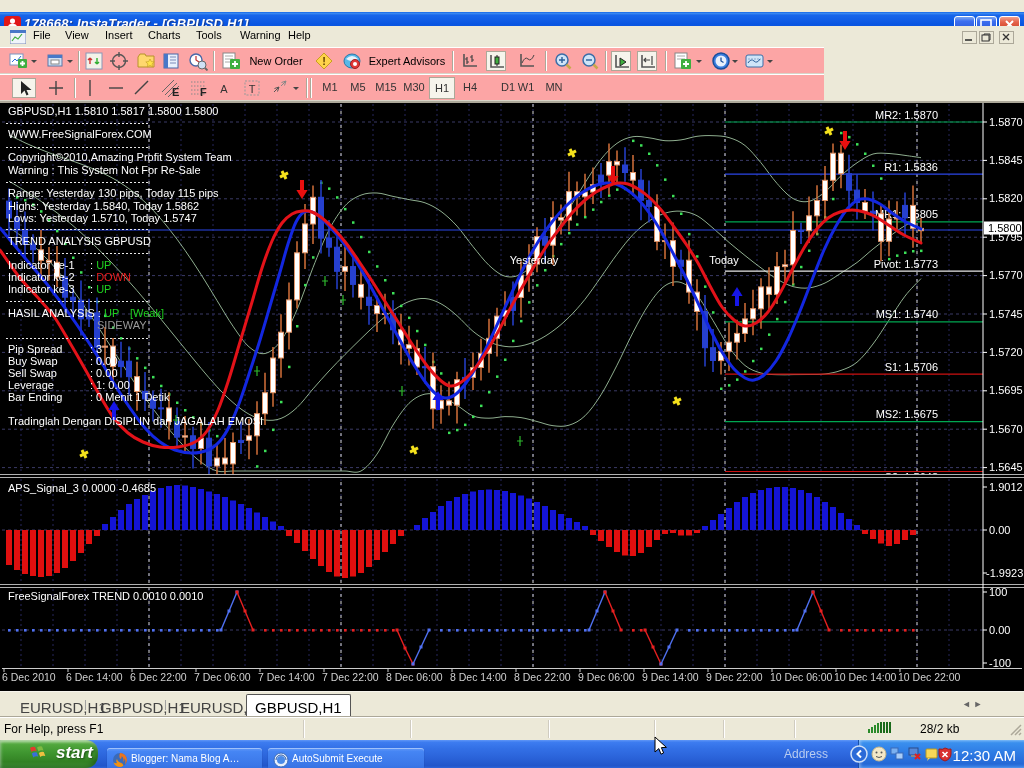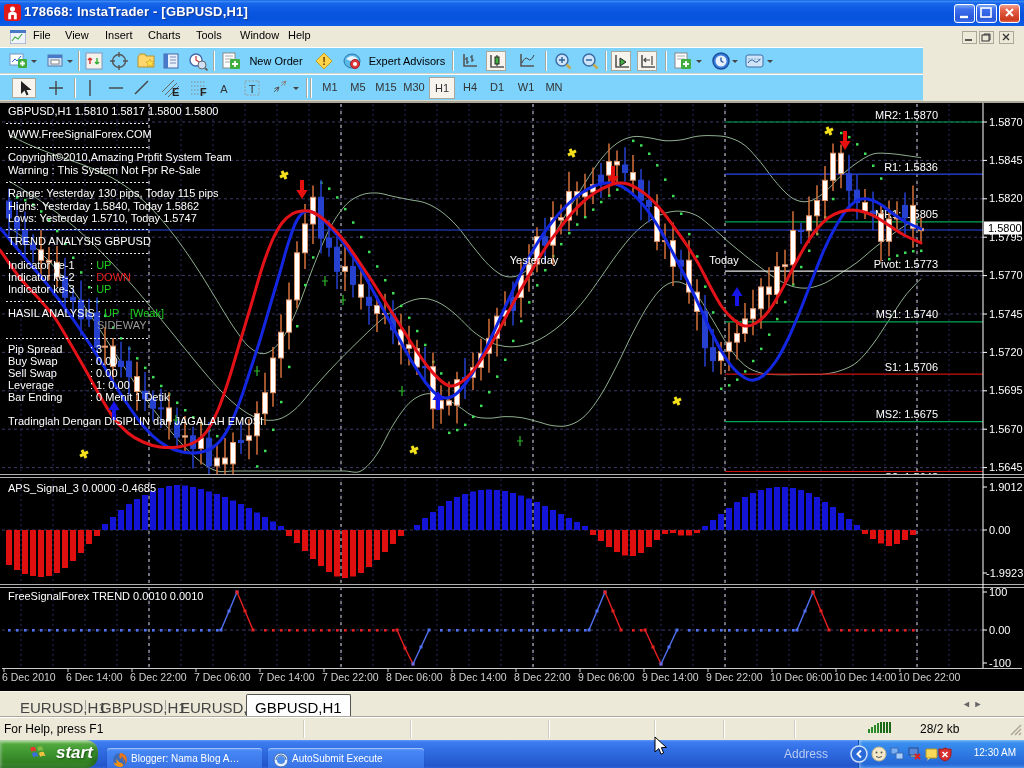--- a/index.html
+++ b/index.html
@@ -1,33 +1,33 @@
 <!DOCTYPE html>
 <html><head><meta charset="utf-8"><title>178668: InstaTrader - [GBPUSD,H1]</title>
 <style>
 *{margin:0;padding:0;box-sizing:border-box}
 html,body{width:1024px;height:768px;overflow:hidden;font-family:"Liberation Sans",sans-serif}
 #page{position:relative;width:1024px;height:768px;background:#ece9d8}
 .abs{position:absolute}
 
-#title{left:0;top:0;width:1024px;height:26px;
- background:linear-gradient(180deg,#0f63e8 0%,#3b8af2 5%,#1866ea 12%,#0a56e2 45%,#0653dd 70%,#0a58e4 88%,#0f5fe8 100%);}
+#title{left:0;top:12px;width:1024px;height:26px;
+ background:linear-gradient(180deg,#0f63e8 0%,#3b8af2 5%,#1866ea 12%,#0a56e2 45%,#0653dd 70%,#0a58e4 88%,#0f5fe8 100%);font-style:italic;}
 #title .txt{position:absolute;left:24px;top:4px;color:#fff;font-size:13px;font-weight:bold;
  text-shadow:1px 1px 1px #1a3a8a;letter-spacing:0.2px}
 .winbtn{position:absolute;top:4px;width:21px;height:19px;border-radius:3px;border:1px solid #fff;
  font-size:11px;color:#fff;text-align:center;line-height:17px;font-weight:bold}
 .wb-blue{background:linear-gradient(180deg,#7ba7f0 0%,#3d6ff0 25%,#2958d8 80%,#3d6ff0 100%)}
 .wb-red{background:linear-gradient(180deg,#f2a08c 0%,#e4634a 30%,#cc3a1e 85%,#e4634a 100%)}
 
 #menubar{left:0;top:26px;width:1024px;height:21px;background:#ece9d8;border-bottom:1px solid #ece9d8}
 #menubar span.m{position:absolute;top:3px;font-size:11px;color:#000}
 .mdibtn{position:absolute;top:5px;width:15px;height:13px;background:#ece9d8;border:1px solid #aca899;
  font-size:9px;line-height:11px;text-align:center;color:#333}
 
-.tbrow{left:0;width:923px;height:27px;background:#7dd3fc;border-top:1px solid #fff;border-bottom:1px solid #d8d4c8}
+.tbrow{left:0;width:824px;height:27px;background:#fca5a5;border-top:1px solid #fff;border-bottom:1px solid #d8d4c8}
 .tsep{position:absolute;top:3px;width:2px;height:20px;border-left:1px solid #aca899;border-right:1px solid #fff}
 .tbtn{position:absolute;top:2px;height:22px;font-size:11px;color:#000;text-align:center}
 .pressed{background:#f6f4ec;border:1px solid #aca899;border-radius:0}
 .tftxt{font-size:11px;color:#333;padding-top:4px}
 
 .ic{position:absolute;top:3px;width:20px;height:20px}
 
 #chartframe{left:0;top:101px;width:1024px;height:2px;background:#aca899}
 
 #tabbar{left:0;top:691px;width:1024px;height:25px;background:#ece9d8;border-top:1px solid #f6f4ec}
@@ -48,21 +48,21 @@
  text-shadow:1px 1px 2px #1d4d15}
 .taskbtn{position:absolute;top:8px;height:24px;border-radius:3px;color:#fff;font-size:10px;
  background:linear-gradient(180deg,#639af8 0%,#4585f4 15%,#3b77e8 70%,#346ddd 100%);
  box-shadow:inset 0 1px 0 rgba(255,255,255,.4), 0 1px 1px rgba(0,0,30,.4)}
 .taskbtn.active{background:linear-gradient(180deg,#2451b5 0%,#2c5cc4 50%,#2e60cc 100%);
  box-shadow:inset 1px 1px 3px rgba(0,0,60,.6)}
 .taskbtn .t{position:absolute;left:24px;top:5px;white-space:nowrap}
 #tray{position:absolute;left:858px;top:0;width:166px;height:28px;
  background:linear-gradient(180deg,#67aef6 0%,#3a8fee 10%,#2e7ce4 45%,#2568d6 85%,#3a85ea 100%);
  border-left:1px solid #1a4fa8;box-shadow:inset 2px 0 3px rgba(255,255,255,.3)}
-#clock{position:absolute;right:8px;top:7px;color:#fff;font-size:10px}
+#clock{position:absolute;right:8px;top:7px;color:#fff;font-size:15px}
 </style></head>
 <body>
 <div id="page">
 <div id="title" class="abs">
       <span class="abs" style="left:4px;top:4px"><svg width="17" height="17" viewBox="0 0 20 20">
           <rect x="0" y="0" width="20" height="20" rx="4" fill="#e01818"></rect>
           <circle cx="10" cy="6" r="3" fill="#fff"></circle>
           <path d="M5 18 v-6 q0-3 5-3 t5 3 v6 h-3.4 v-5 h-3.2 v5z" fill="#fff"></path>
         </svg></span>
       <span class="txt">178668: InstaTrader - [GBPUSD,H1]</span>
@@ -80,21 +80,21 @@
       <span class="abs" style="left:10px;top:4px"><svg width="16" height="14" viewBox="0 0 16 14">
           <rect x="0" y="0" width="16" height="14" fill="#f0f4fa" stroke="#7a8ab8"></rect>
           <rect x="0" y="0" width="16" height="3" fill="#4878c8"></rect>
           <path d="M2 11 l3-4 3 2 4-5" stroke="#3fae3f" fill="none" stroke-width="1.2"></path>
         </svg></span>
       <span class="m" style="left:33px">File</span>
       <span class="m" style="left:65px">View</span>
       <span class="m" style="left:105px">Insert</span>
       <span class="m" style="left:148px">Charts</span>
       <span class="m" style="left:196px">Tools</span>
-      <span class="m" style="left:240px">Window</span>
+      <span class="m" style="left:240px">Warning</span>
       <span class="m" style="left:288px">Help</span>
       <div class="mdibtn" style="right:47px"><svg width="13" height="11">
           <path d="M2 8 h7" stroke="#333" stroke-width="1.6"></path>
         </svg></div>
       <div class="mdibtn" style="right:30px"><svg width="13" height="11">
           <rect x="2" y="3" width="7" height="6" fill="none" stroke="#333"></rect>
           <path d="M4 3 v-1 h6 v6 h-1" stroke="#333" fill="none"></path>
         </svg></div>
       <div class="mdibtn" style="right:10px"><svg width="13" height="11">
           <path d="M3 2 l6 6 M9 2 l-6 6" stroke="#333" stroke-width="1.4"></path>
@@ -263,21 +263,21 @@
           <path d="M1 9 l3 3 3-3z" fill="#444"></path>
         </svg></div>
       <div class="tsep" style="left:306px"></div>
       <div class="tsep" style="left:310px"></div>
       <div class="tbtn tftxt" style="left:317px;width:26px">M1</div>
       <div class="tbtn tftxt" style="left:345px;width:26px">M5</div>
       <div class="tbtn tftxt" style="left:373px;width:26px">M15</div>
       <div class="tbtn tftxt" style="left:401px;width:26px">M30</div>
       <div class="tbtn pressed tftxt" style="left:429px;width:26px">H1</div>
       <div class="tbtn tftxt" style="left:457px;width:26px">H4</div>
-      <div class="tbtn tftxt" style="left:484px;width:26px">D1</div>
+      <div class="tbtn tftxt" style="left:495px;width:26px">D1</div>
       <div class="tbtn tftxt" style="left:513px;width:26px">W1</div>
       <div class="tbtn tftxt" style="left:541px;width:26px">MN</div>
     </div>
 <div id="chartframe" class="abs"></div>
 <svg width="1024" height="588" viewBox="0 103 1024 588" style="position:absolute;left:0;top:103px">
 <style>text{font-family:"Liberation Sans",sans-serif;font-size:11px}.wt{fill:#ffffff}.gt{fill:#d0d0d0;font-size:10.5px}.gt2{fill:#9a9a9a}</style>
 <rect x="0" y="103" width="1024" height="588" fill="#000000"></rect>
 <line x1="2" y1="122.0" x2="983" y2="122.0" stroke="#3a3a66" stroke-width="1" stroke-dasharray="3,3"></line>
 <line x1="2" y1="160.4" x2="983" y2="160.4" stroke="#3a3a66" stroke-width="1" stroke-dasharray="3,3"></line>
 <line x1="2" y1="198.8" x2="983" y2="198.8" stroke="#3a3a66" stroke-width="1" stroke-dasharray="3,3"></line>

